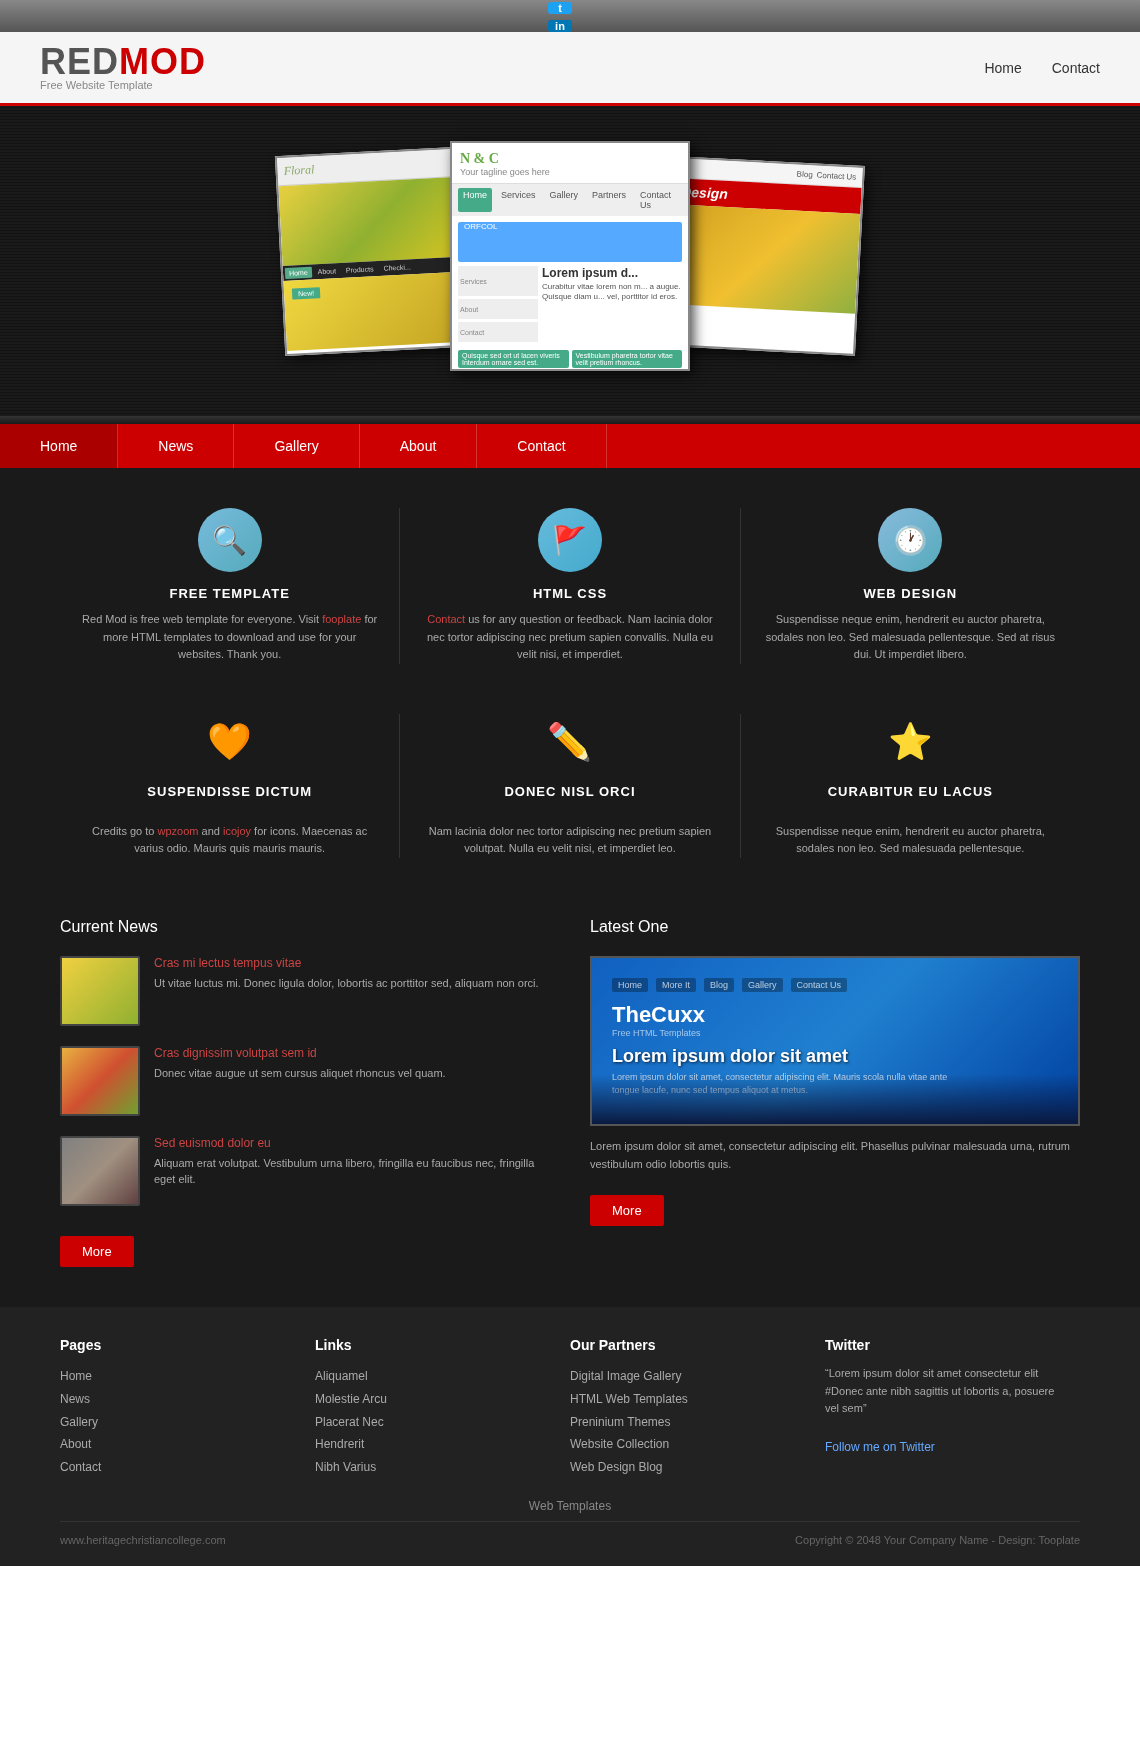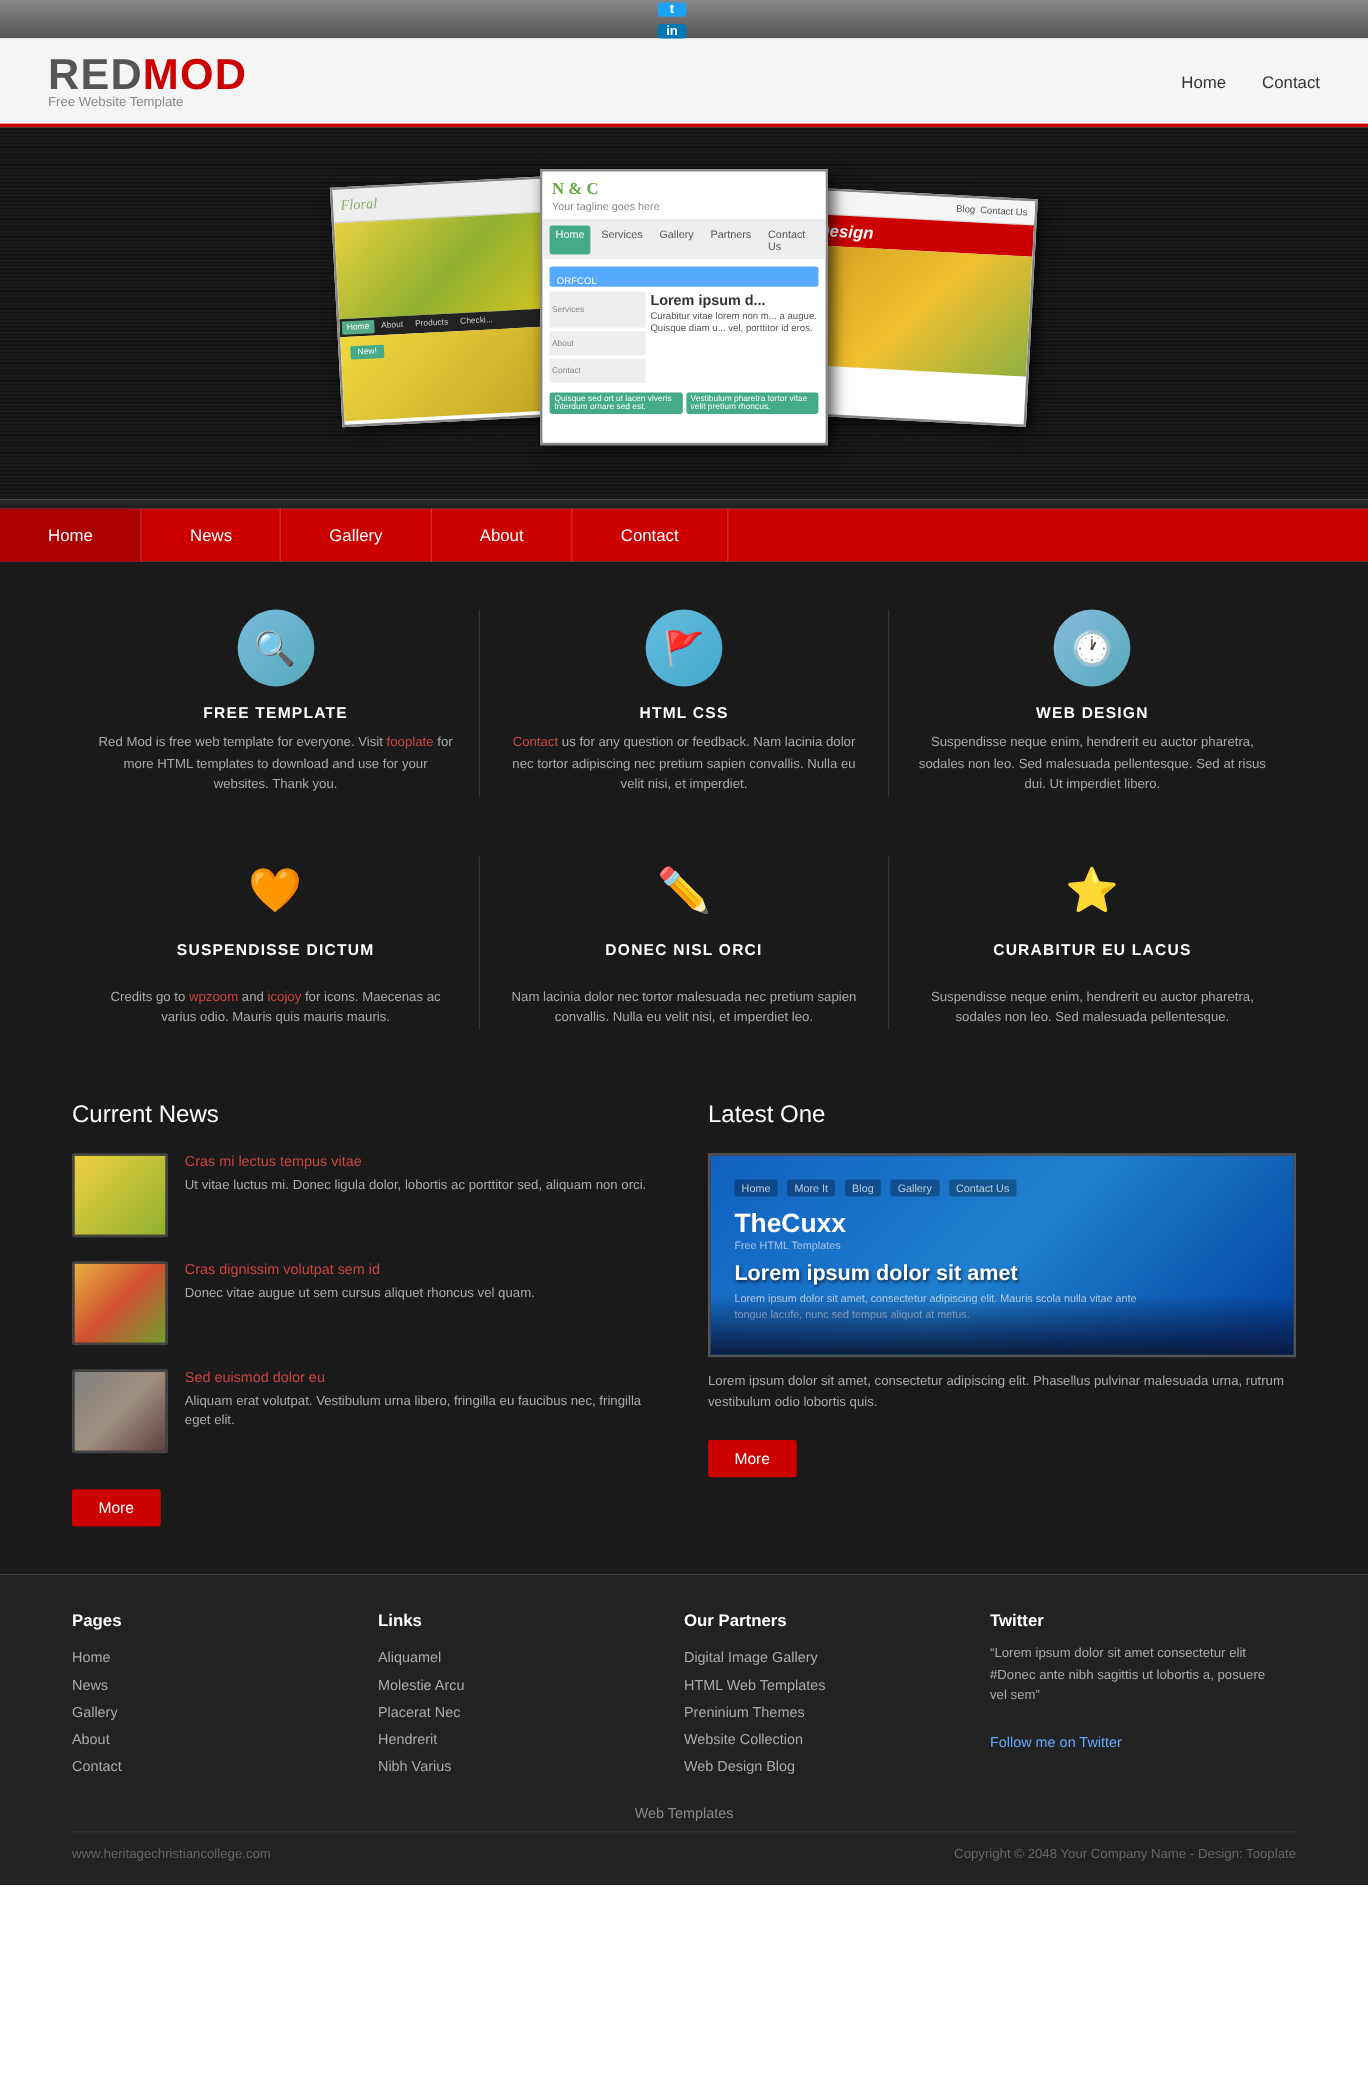--- a/index.html
+++ b/index.html
@@ -201,21 +201,21 @@
     
     .news-area {
       background: #1a1a1a;
       display: flex;
       gap: 0;
       padding: 20px 60px 40px;
     }
     .news-left { flex: 1; padding-right: 30px; }
     .news-right { flex: 1; padding-left: 10px; }
     .section-title {
-      font-size: 20px;
+      font-size: 16px;
       color: #fff;
       margin-bottom: 20px;
       font-weight: normal;
     }
     .news-item {
       display: flex;
       gap: 14px;
       margin-bottom: 20px;
       align-items: flex-start;
     }
@@ -319,21 +319,21 @@
       height: 8px;
       background: linear-gradient(to bottom, #333, #1a1a1a);
     }
 
     .nc-header { font-family: Georgia, serif; color: #6a4; font-size: 14px; font-weight: bold; }
     .nc-tagline { font-size: 9px; color: #888; }
     .nc-nav { display: flex; gap: 4px; background: #eee; padding: 4px 6px; }
     .nc-nav span { font-size: 9px; color: #555; padding: 2px 5px; }
     .nc-nav span.active { background: #4a8; color: #fff; border-radius: 2px; }
     .nc-body { padding: 6px; }
-    .nc-blue-bar { background: #5af; height: 17px; border-radius: 2px; margin-bottom: 4px; display: flex; align-items: flex-end; padding: 0 6px; }
+    .nc-blue-bar { background: #5af; height: 40px; border-radius: 2px; margin-bottom: 4px; display: flex; align-items: flex-start; padding: 0 6px; }
     .nc-blue-bar span { font-size: 8px; color: #fff; }
     .nc-lorem { font-size: 12px; color: #333; font-weight: bold; }
     .nc-text { font-size: 8px; color: #555; margin-top: 2px; line-height: 1.3; }
     .nc-green-bar { background: #4a8; height: 18px; border-radius: 2px; margin-top: 4px; }
   </style>
 </head>
 <body>
 
 <div class="top-bar">
   <input type="text" placeholder="Search..." style="">
@@ -470,21 +470,21 @@
 
   <div class="features-row2">
     <div class="feature2">
       <div class="feature2-icon">🧡</div>
       <div class="feature2-title">SUSPENDISSE DICTUM</div>
       <div class="feature2-text">Credits go to <a href="#">wpzoom</a> and <a href="#">icojoy</a> for icons. Maecenas ac varius odio. Mauris quis mauris mauris.</div>
     </div>
     <div class="feature2">
       <div class="feature2-icon">✏️</div>
       <div class="feature2-title">DONEC NISL ORCI</div>
-      <div class="feature2-text">Nam lacinia dolor nec tortor malesuada nec pretium sapien convallis. Nulla eu velit nisi, et imperdiet leo.</div>
+      <div class="feature2-text">Nam lacinia dolor nec tortor adipiscing nec pretium sapien volutpat. Nulla eu velit nisi, et imperdiet leo.</div>
     </div>
     <div class="feature2">
       <div class="feature2-icon">⭐</div>
       <div class="feature2-title">CURABITUR EU LACUS</div>
       <div class="feature2-text">Suspendisse neque enim, hendrerit eu auctor pharetra, sodales non leo. Sed malesuada pellentesque.</div>
     </div>
   </div>
 
   <div class="news-area">
 

